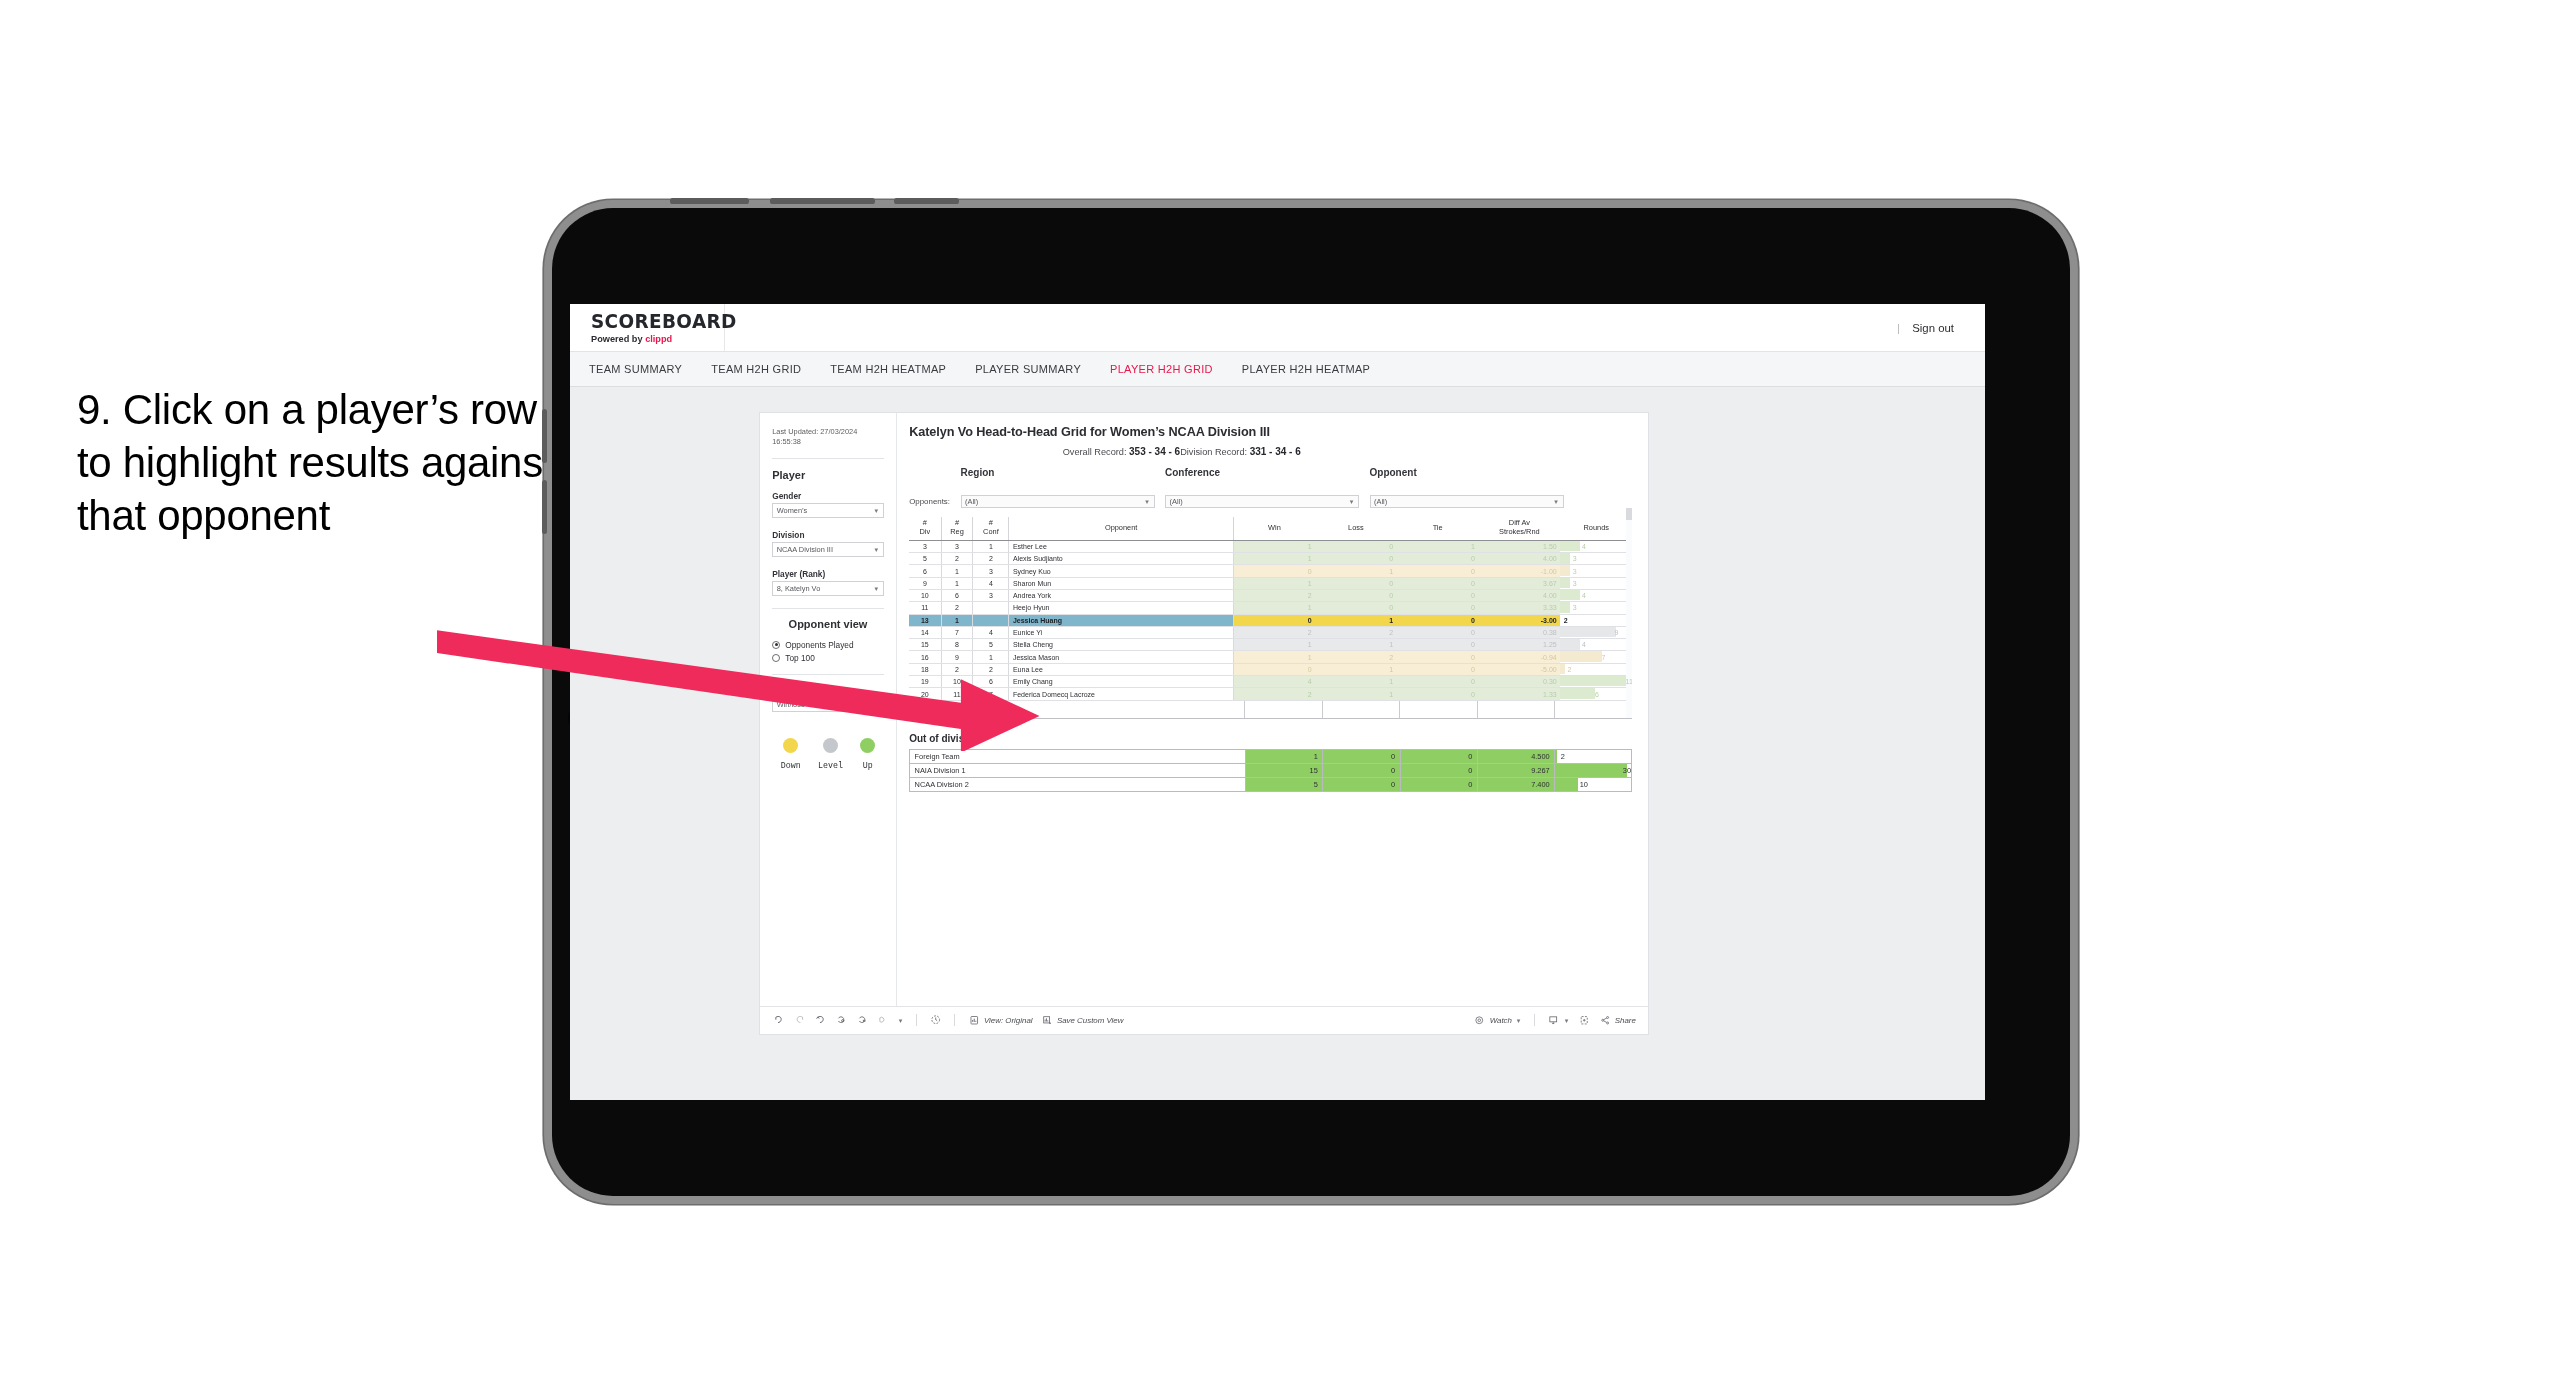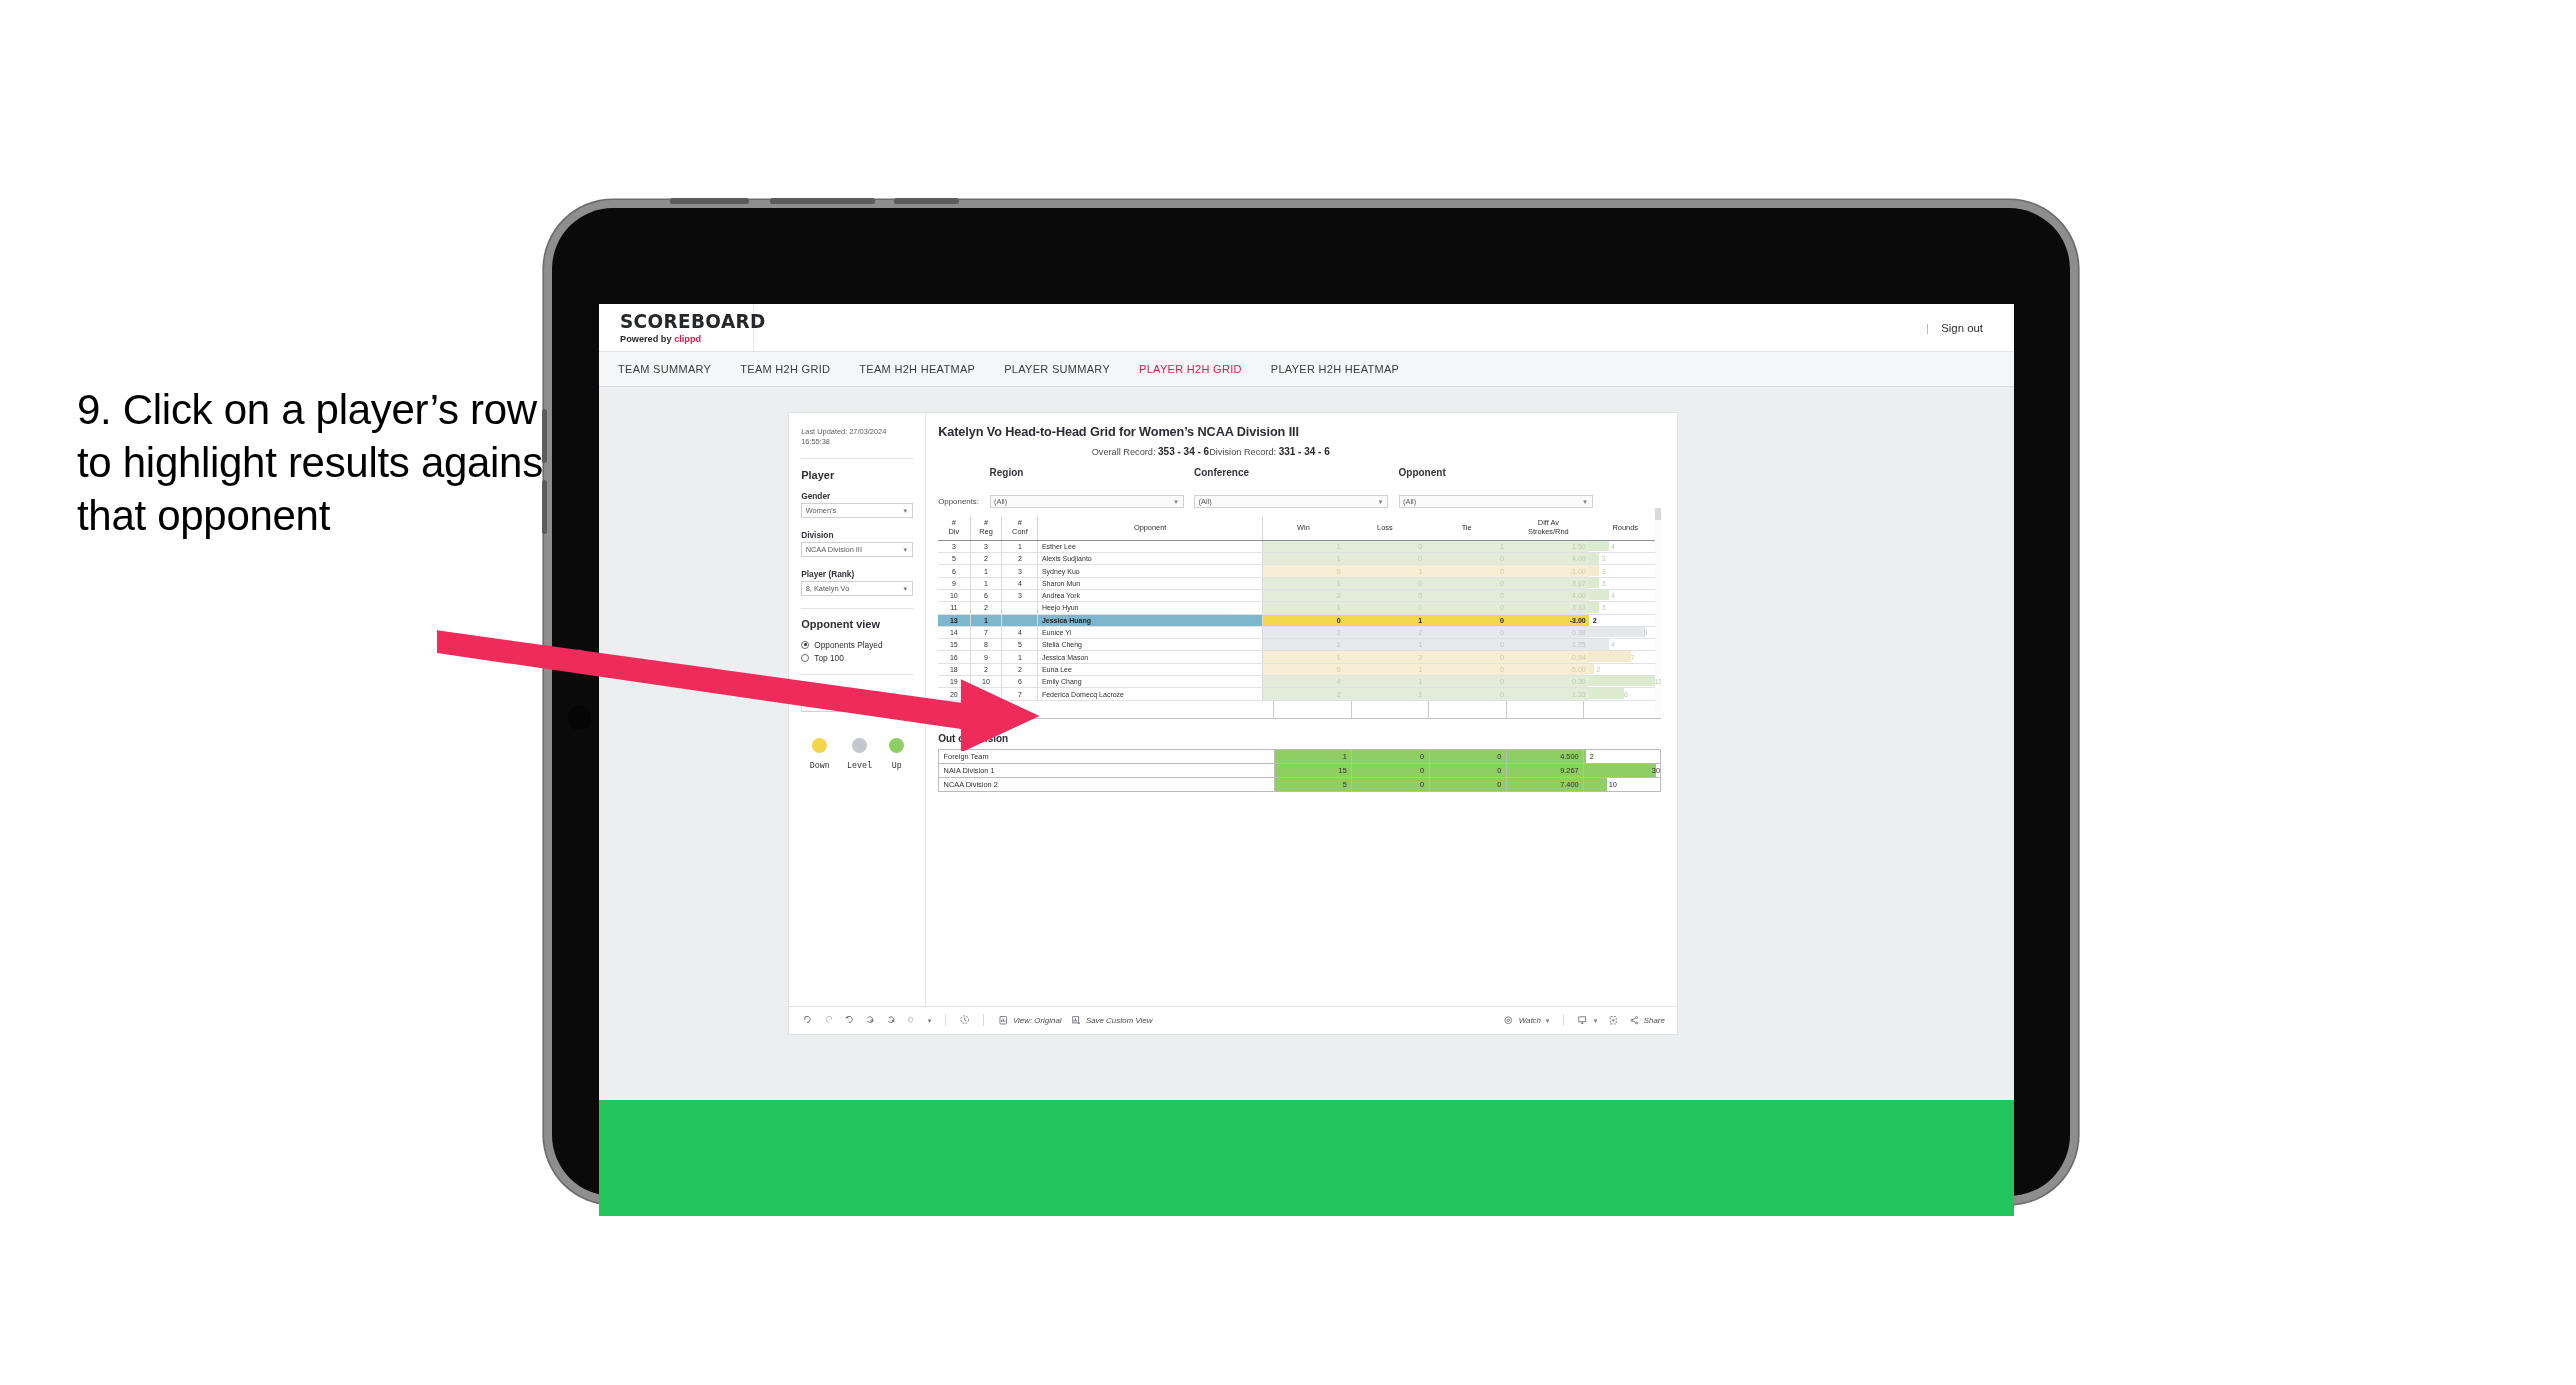--- a/index.html
+++ b/index.html
@@ -41,23 +41,23 @@
   .be2 { top: -9.6px; left: 342px; width: 65px; height: 5.2px; }
   .be-left1 { left: -10.5px; top: 201px; width: 5.2px; height: 54px; }
   .be-left2 { left: -10.5px; top: 272px; width: 5.2px; height: 54px; }
   .cam { position: absolute; left: 21px; top: 441px; width: 13px; height: 13px; border-radius: 50%;
          background: radial-gradient(circle at 40% 35%, #3a4a78 0%, #15182b 70%); }
   .cam2 { position: absolute; left: 15.7px; top: 498px; width: 23.6px; height: 23.6px; border-radius: 50%; background: #050505; }
 
   
   .viewport {
     position: absolute;
-    left: 599px; top: 304px;
-    width: 1415px; height: 912px;
-    background: #22c55e;
+    left: 570px; top: 304px;
+    width: 1415px; height: 796px;
+    background: #84cc16;
     overflow: hidden;
   }
 
   
   .topnav {
     height: 48px; background: #ffffff; display: flex; align-items: stretch;
     border-bottom: 0.9px solid #e3e3e3;
   }
   .logo-wrap {
     width: 155px; display: flex; flex-direction: column; justify-content: center;
@@ -101,21 +101,21 @@
     background: #ffffff; border: 0.9px solid #dfe1e4;
     display: flex; flex-direction: column;
   }
   .card-body { flex: 1; display: flex; overflow: hidden; }
 
   
   .filters { width: 137px; padding: 14px 12.2px 0 12.2px; border-right: 0.9px solid #e6e7e9; }
   .last-updated { font-size: 7.4px; color: #5d5e63; line-height: 1.45; }
   .divider { height: 0.9px; background: #e2e3e6; margin: 10.5px 0 9.6px 0; }
   .sect-title { font-size: 11px; font-weight: 700; color: #2f3035; margin-bottom: 9.6px; }
-  .sect-title.ctr { }
+  .sect-title.ctr { text-align: center; }
   .field-label { font-size: 8.3px; font-weight: 700; color: #33343a; margin-bottom: 2.6px; }
   .select {
     height: 15px; border: 0.9px solid #cfd1d5; background: #fff;
     display: flex; align-items: center; padding: 0 3.5px;
     font-size: 7.4px; color: #56575c; cursor: pointer; margin-bottom: 11.4px;
   }
   .select .caret { margin-left: auto; font-size: 6.1px; color: #7b7c81; }
   .radio-row { display: flex; align-items: center; gap: 5.2px; margin-bottom: 3.5px; font-size: 8.3px; color: #2f3035; cursor: pointer; }
   .radio { width: 7.9px; height: 7.9px; border: 1px solid #6b6c71; border-radius: 50%; position: relative; flex: none; }
   .radio.on::after { content:""; position:absolute; left:1.6px; top:1.6px; width:3.1px; height:3.1px; border-radius:50%; background:#2f3035; }

